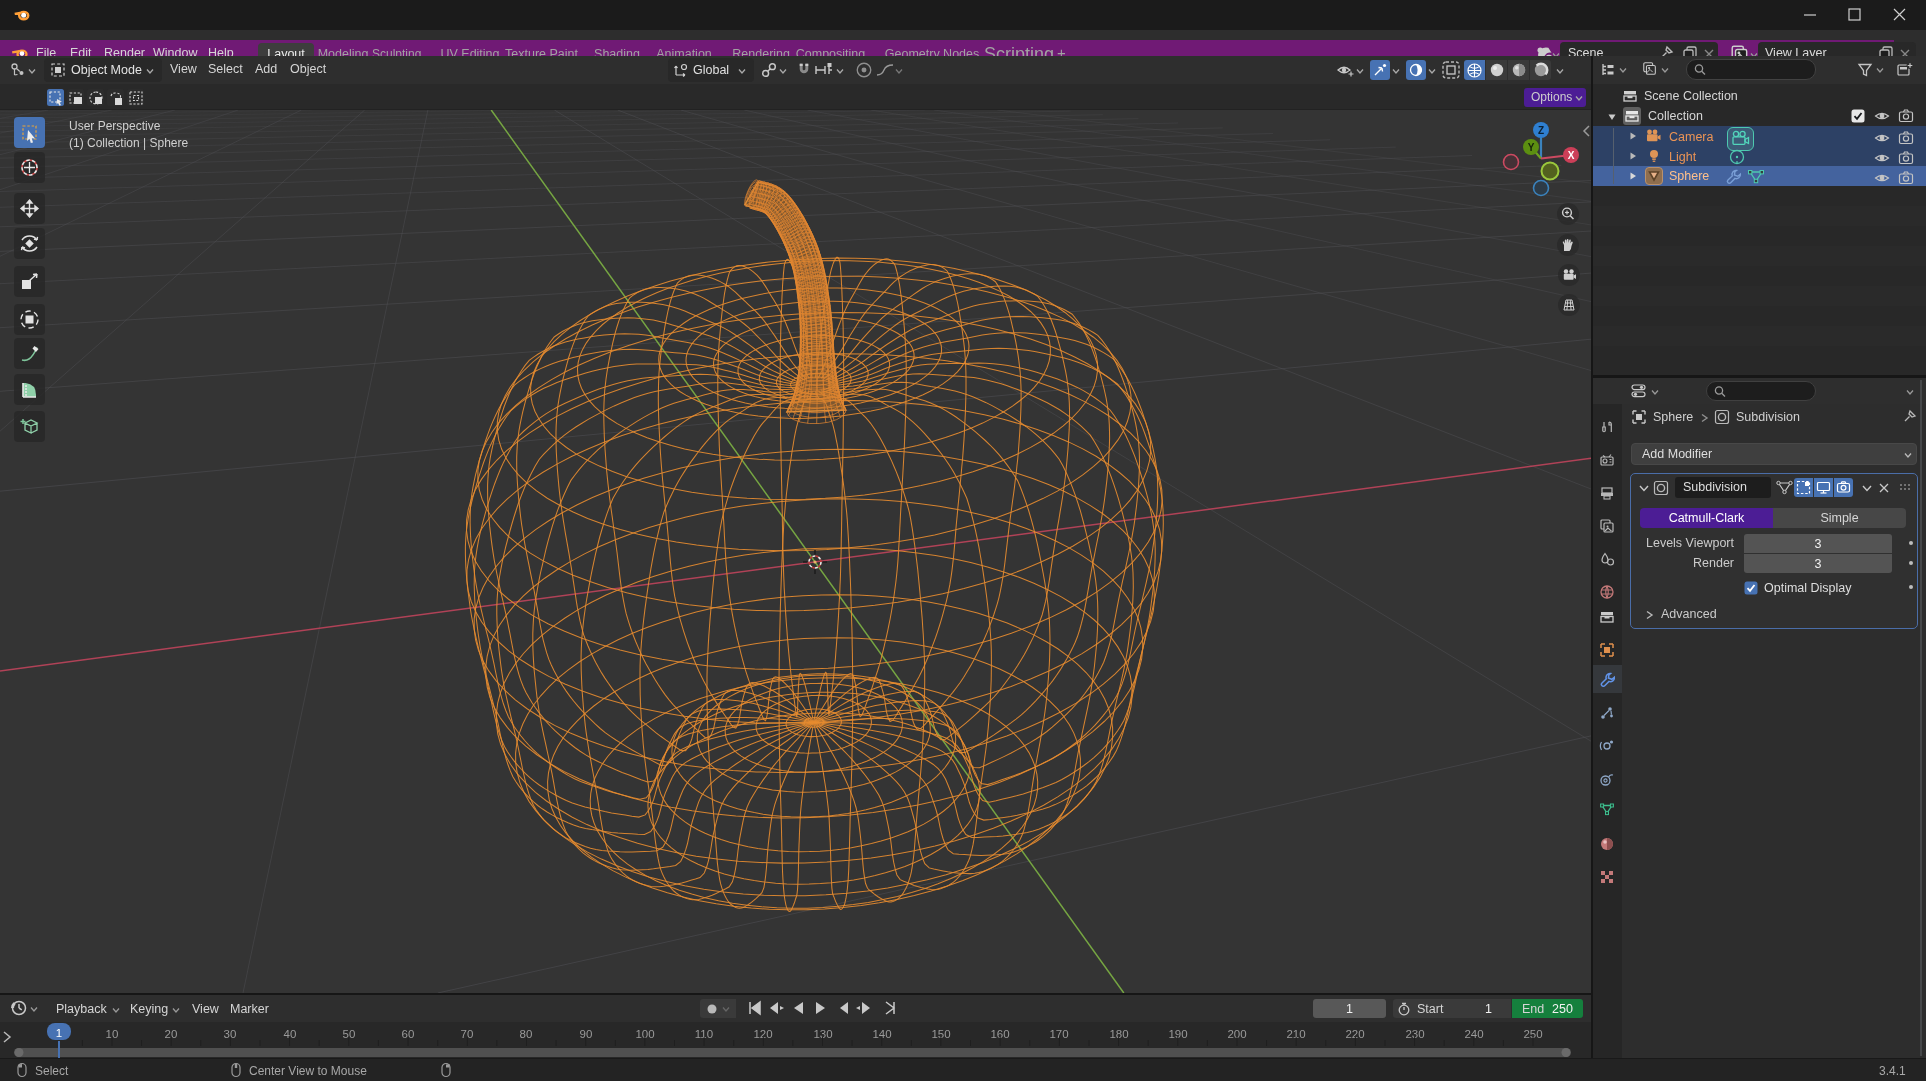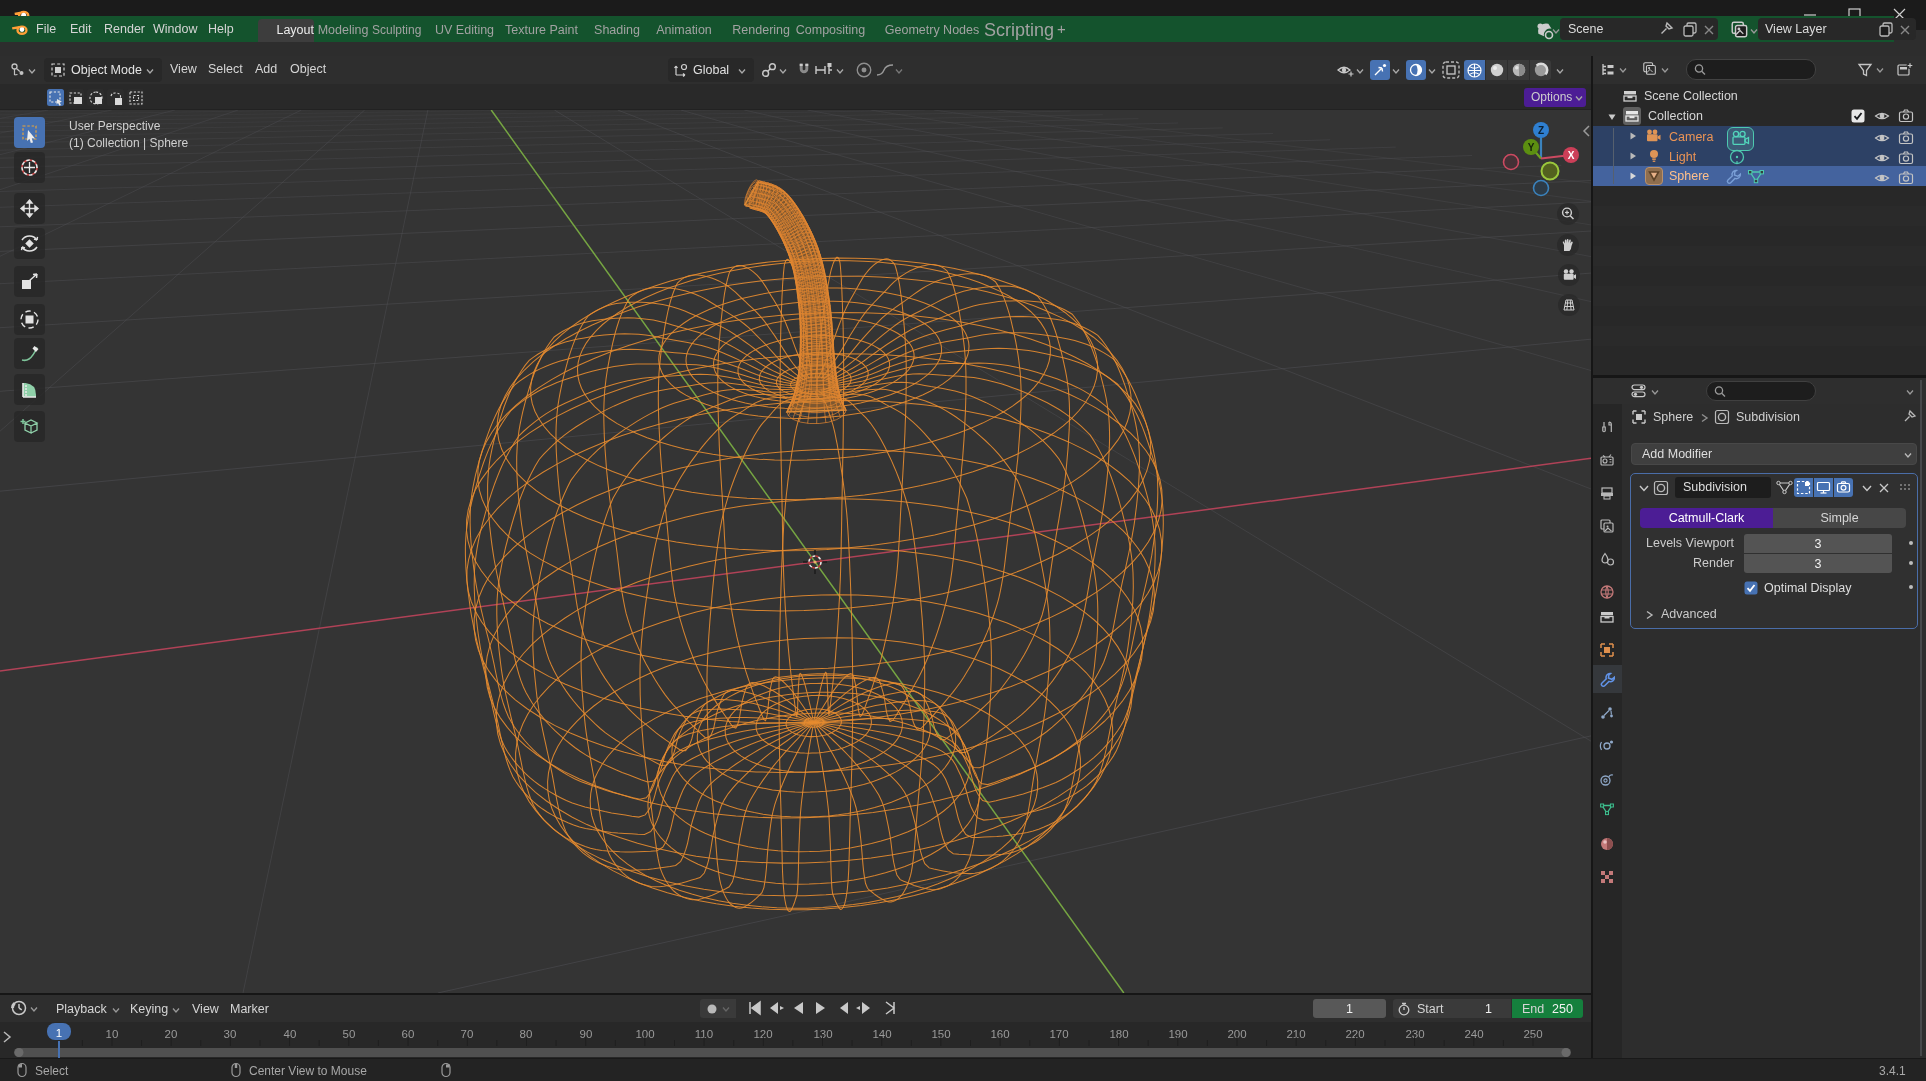--- a/index.html
+++ b/index.html
@@ -225,35 +225,35 @@
   <path d="M22 34 a16 13 0 1 0 32 0 a16 13 0 1 0 -32 0 M6 28 L30 24" stroke="#ff9f37" stroke-width="9" fill="none"></path>
   <circle cx="38" cy="33" r="9" fill="#fff"></circle>
  </svg>
  <svg width="140" height="30" viewBox="0 0 140 30" style="position:absolute;left:1786px;top:0">
   <line x1="18" y1="15" x2="30" y2="15" stroke="#cfcfcf" stroke-width="1.2"></line>
   <rect x="63" y="9" width="11" height="11" fill="none" stroke="#cfcfcf" stroke-width="1.2"></rect>
   <path d="M108 9 L119 20 M119 9 L108 20" stroke="#cfcfcf" stroke-width="1.2"></path>
  </svg>
 </div>
 
-<div class="abs" style="left:0;top:16px;width:1894px;height:26px;background:#14532d">
+<div class="abs" style="left:0;top:40px;width:1894px;height:26px;background:#701a75">
  <svg width="19" height="16" viewBox="0 0 64 52" style="position:absolute;left:11px;top:5px">
    <path d="M22 30 a15 12 0 1 0 30 0 a15 12 0 1 0 -30 0" stroke="#ff9f37" stroke-width="8" fill="none"></path>
    <path d="M4 24 L28 20" stroke="#ff9f37" stroke-width="8"></path>
    <circle cx="37" cy="28" r="8" fill="#fff"></circle>
  </svg>
  <span class="tx" style="left:36px;top:6px;font-size:12.5px;color:#d5d5d5">File</span>
     <span class="tx" style="left:70px;top:6px;font-size:12.5px;color:#d5d5d5">Edit</span>
     <span class="tx" style="left:104px;top:6px;font-size:12.5px;color:#d5d5d5">Render</span>
     <span class="tx" style="left:153px;top:6px;font-size:12.5px;color:#d5d5d5">Window</span>
     <span class="tx" style="left:208px;top:6px;font-size:12.5px;color:#d5d5d5">Help</span>
- <div class="abs" style="left:258px;top:3px;width:56px;height:23px;background:#3d3d3d;border-radius:4px 4px 0 0;text-align:right;font-size:12.5px;color:#ececec;line-height:22px">Layout</div>
+ <div class="abs" style="left:258px;top:3px;width:56px;height:23px;background:#3d3d3d;border-radius:4px 4px 0 0;text-align:center;font-size:12.5px;color:#ececec;line-height:22px">Layout</div>
     <div class="abs" style="left:314px;top:3px;width:58px;height:23px;text-align:center;font-size:12.5px;color:#a2a2a2;line-height:22px">Modeling</div>
     <div class="abs" style="left:372px;top:3px;width:63px;height:23px;text-align:left;font-size:12px;color:#a2a2a2;line-height:22px">Sculpting</div>
-    <div class="abs" style="left:435px;top:3px;width:70px;height:23px;text-align:left;font-size:12.5px;color:#a2a2a2;line-height:22px">UV Editing</div>
+    <div class="abs" style="left:435px;top:3px;width:70px;height:23px;text-align:center;font-size:12.5px;color:#a2a2a2;line-height:22px">UV Editing</div>
     <div class="abs" style="left:505px;top:3px;width:81px;height:23px;text-align:left;font-size:12.5px;color:#a2a2a2;line-height:22px">Texture Paint</div>
     <div class="abs" style="left:586px;top:3px;width:62px;height:23px;text-align:center;font-size:12.5px;color:#a2a2a2;line-height:22px">Shading</div>
     <div class="abs" style="left:648px;top:3px;width:72px;height:23px;text-align:center;font-size:12.5px;color:#a2a2a2;line-height:22px">Animation</div>
     <div class="abs" style="left:720px;top:3px;width:70px;height:23px;text-align:right;font-size:12.5px;color:#a2a2a2;line-height:22px">Rendering</div>
     <div class="abs" style="left:790px;top:3px;width:81px;height:23px;text-align:center;font-size:12.5px;color:#a2a2a2;line-height:22px">Compositing</div>
     <div class="abs" style="left:880px;top:3px;width:104px;height:23px;text-align:center;font-size:12.5px;color:#a2a2a2;line-height:22px">Geometry Nodes</div>
     <div class="abs" style="left:984px;top:3px;width:70px;height:23px;text-align:center;font-size:18px;color:#a2a2a2;line-height:22px">Scripting</div>
     <div class="abs" style="left:1057px;top:4px;font-size:15px;color:#a2a2a2">+</div>
  <div class="abs" style="left:1560px;top:2px;width:158px;height:22px;background:#282828;border-radius:4px"></div>
  <div class="abs" style="left:1758px;top:2px;width:158px;height:22px;background:#282828;border-radius:4px"></div>

